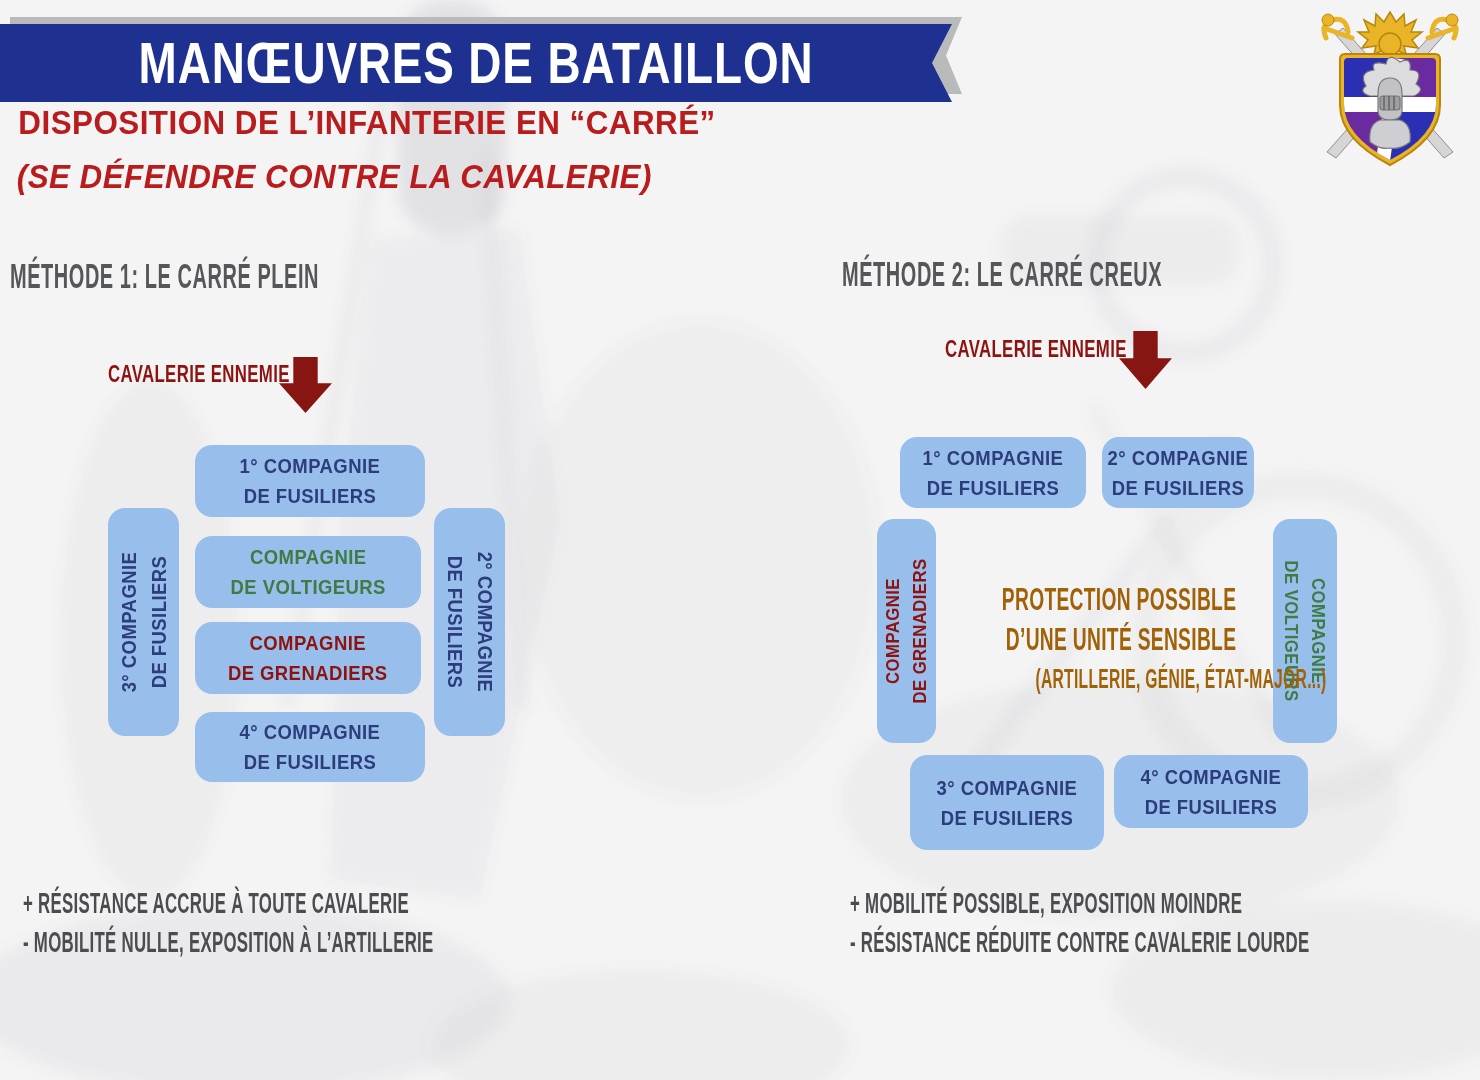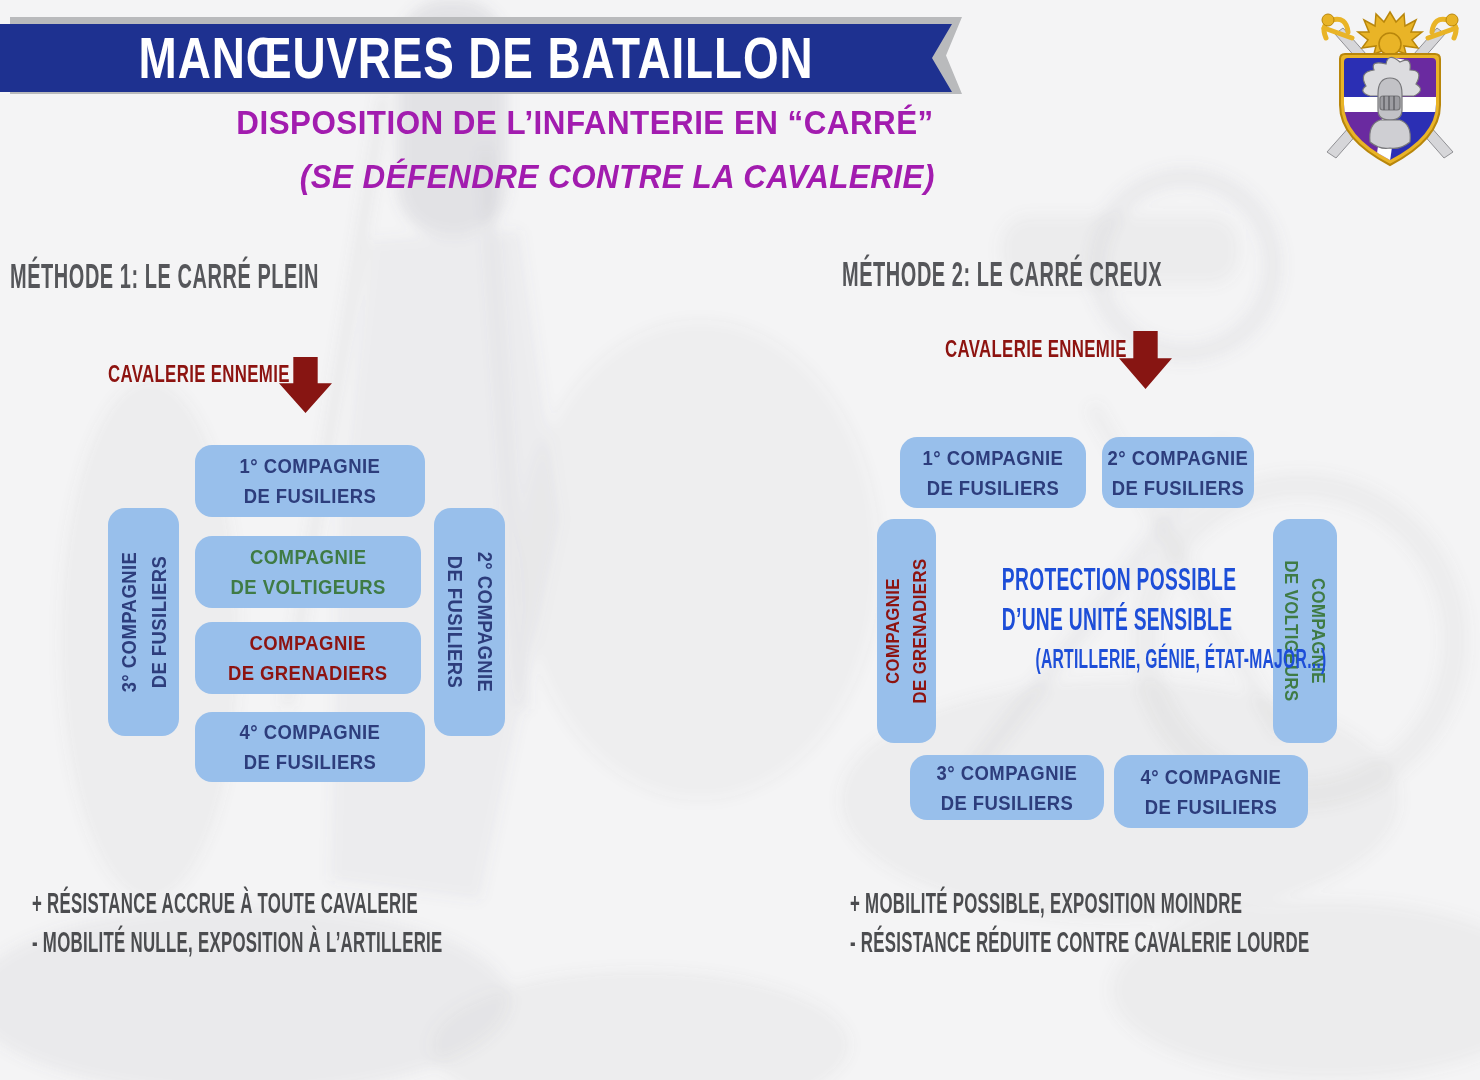--- a/index.html
+++ b/index.html
@@ -11,31 +11,31 @@
   .abs{position:absolute;}
   
   #bg-art{position:absolute;left:0;top:0;width:1480px;height:1080px;}
   
   .ribbon-shadow{
     position:absolute;left:10px;top:17px;width:952px;height:77px;
     background:#b9babc;
     clip-path:polygon(0 0,100% 0,calc(100% - 16px) 50%,100% 100%,0 100%);
   }
   .ribbon{
-    position:absolute;left:0;top:24px;width:952px;height:68px;
+    position:absolute;left:0;top:24px;width:952px;height:78px;
     background:#1e3190;
     clip-path:polygon(0 0,100% 0,calc(100% - 20px) 50%,100% 100%,0 100%);
     display:flex;align-items:center;justify-content:center;
   }
   .banner-title{
     color:#fff;font-weight:bold;font-size:54px;letter-spacing:1px;
     transform:scaleX(.85) scaleY(1.05);white-space:nowrap;
   }
   .subtitle{
-    position:absolute;left:0;width:952px;text-align:right;color:#a21caf;
+    position:absolute;left:0;width:952px;text-align:left;color:#b91c1c;
   }
   .subtitle span{
     display:inline-block;font-weight:bold;font-size:33px;letter-spacing:.5px;
     transform:scaleX(.95);white-space:nowrap;
   }
   #subtitle1{top:104px;}
   #subtitle2{top:158px;font-style:italic;}
   
   .mheading{
     position:absolute;color:#55565a;font-weight:bold;font-size:35px;
@@ -62,21 +62,21 @@
     color:#2d3d7c;text-align:center;white-space:pre;
     transform:scaleX(.88);
   }
   .vert-ccw .lbl{transform:rotate(-90deg) scaleX(.88);}
   .vert-cw  .lbl{transform:rotate(90deg)  scaleX(.88);}
   .sm .lbl{font-size:19px;line-height:27px;}
   .txt-green{color:#3f7b45;}
   .txt-red{color:#8d1310;}
   
   #center-note{
-    position:absolute;left:930px;top:560px;width:348px;text-align:left;color:#1d4ed8;
+    position:absolute;left:930px;top:580px;width:348px;text-align:right;color:#a16207;
   }
   #center-note .main{
     display:inline-block;font-weight:bold;font-size:31px;line-height:40px;
     letter-spacing:.5px;white-space:pre;transform:scaleX(.62);
   }
   #center-note .sub{
     display:inline-block;font-weight:bold;font-size:27px;line-height:34px;
     letter-spacing:.5px;white-space:nowrap;transform:scaleX(.58);margin-top:2px;
   }
   
@@ -196,21 +196,21 @@
 </div>
 <div class="box vert-cw" style="left:434px;top:508px;width:71px;height:228px;">
   <span class="lbl">2° COMPAGNIE
 DE FUSILIERS</span>
 </div>
 <div class="box" style="left:195px;top:712px;width:230px;height:70px;">
   <span class="lbl">4° COMPAGNIE
 DE FUSILIERS</span>
 </div>
 
-<div class="procon" style="left:32px;top:884px;">
+<div class="procon" style="left:23px;top:884px;">
   <div>+ RÉSISTANCE ACCRUE À TOUTE CAVALERIE</div>
   <div>- MOBILITÉ NULLE, EXPOSITION À L’ARTILLERIE</div>
 </div>
 
 <div class="mheading" style="left:842px;top:254px;">MÉTHODE 2: LE CARRÉ CREUX</div>
 
 <div class="enemy" style="left:945px;top:335px;">CAVALERIE ENNEMIE</div>
 <div class="down-arrow" style="left:1119px;top:331px;width:53px;height:58px;"></div>
 
 <div class="box" style="left:900px;top:437px;width:186px;height:71px;">
@@ -222,21 +222,21 @@
 DE FUSILIERS</span>
 </div>
 <div class="box vert-ccw sm" style="left:877px;top:519px;width:59px;height:224px;">
   <span class="lbl txt-red">COMPAGNIE
 DE GRENADIERS</span>
 </div>
 <div class="box vert-cw sm" style="left:1273px;top:519px;width:64px;height:224px;">
   <span class="lbl txt-green">COMPAGNIE
 DE VOLTIGEURS</span>
 </div>
-<div class="box" style="left:910px;top:755px;width:194px;height:65px;">
+<div class="box" style="left:910px;top:755px;width:194px;height:95px;">
   <span class="lbl">3° COMPAGNIE
 DE FUSILIERS</span>
 </div>
 <div class="box" style="left:1114px;top:755px;width:194px;height:73px;">
   <span class="lbl">4° COMPAGNIE
 DE FUSILIERS</span>
 </div>
 
 <div id="center-note">
   <span class="main">PROTECTION POSSIBLE

